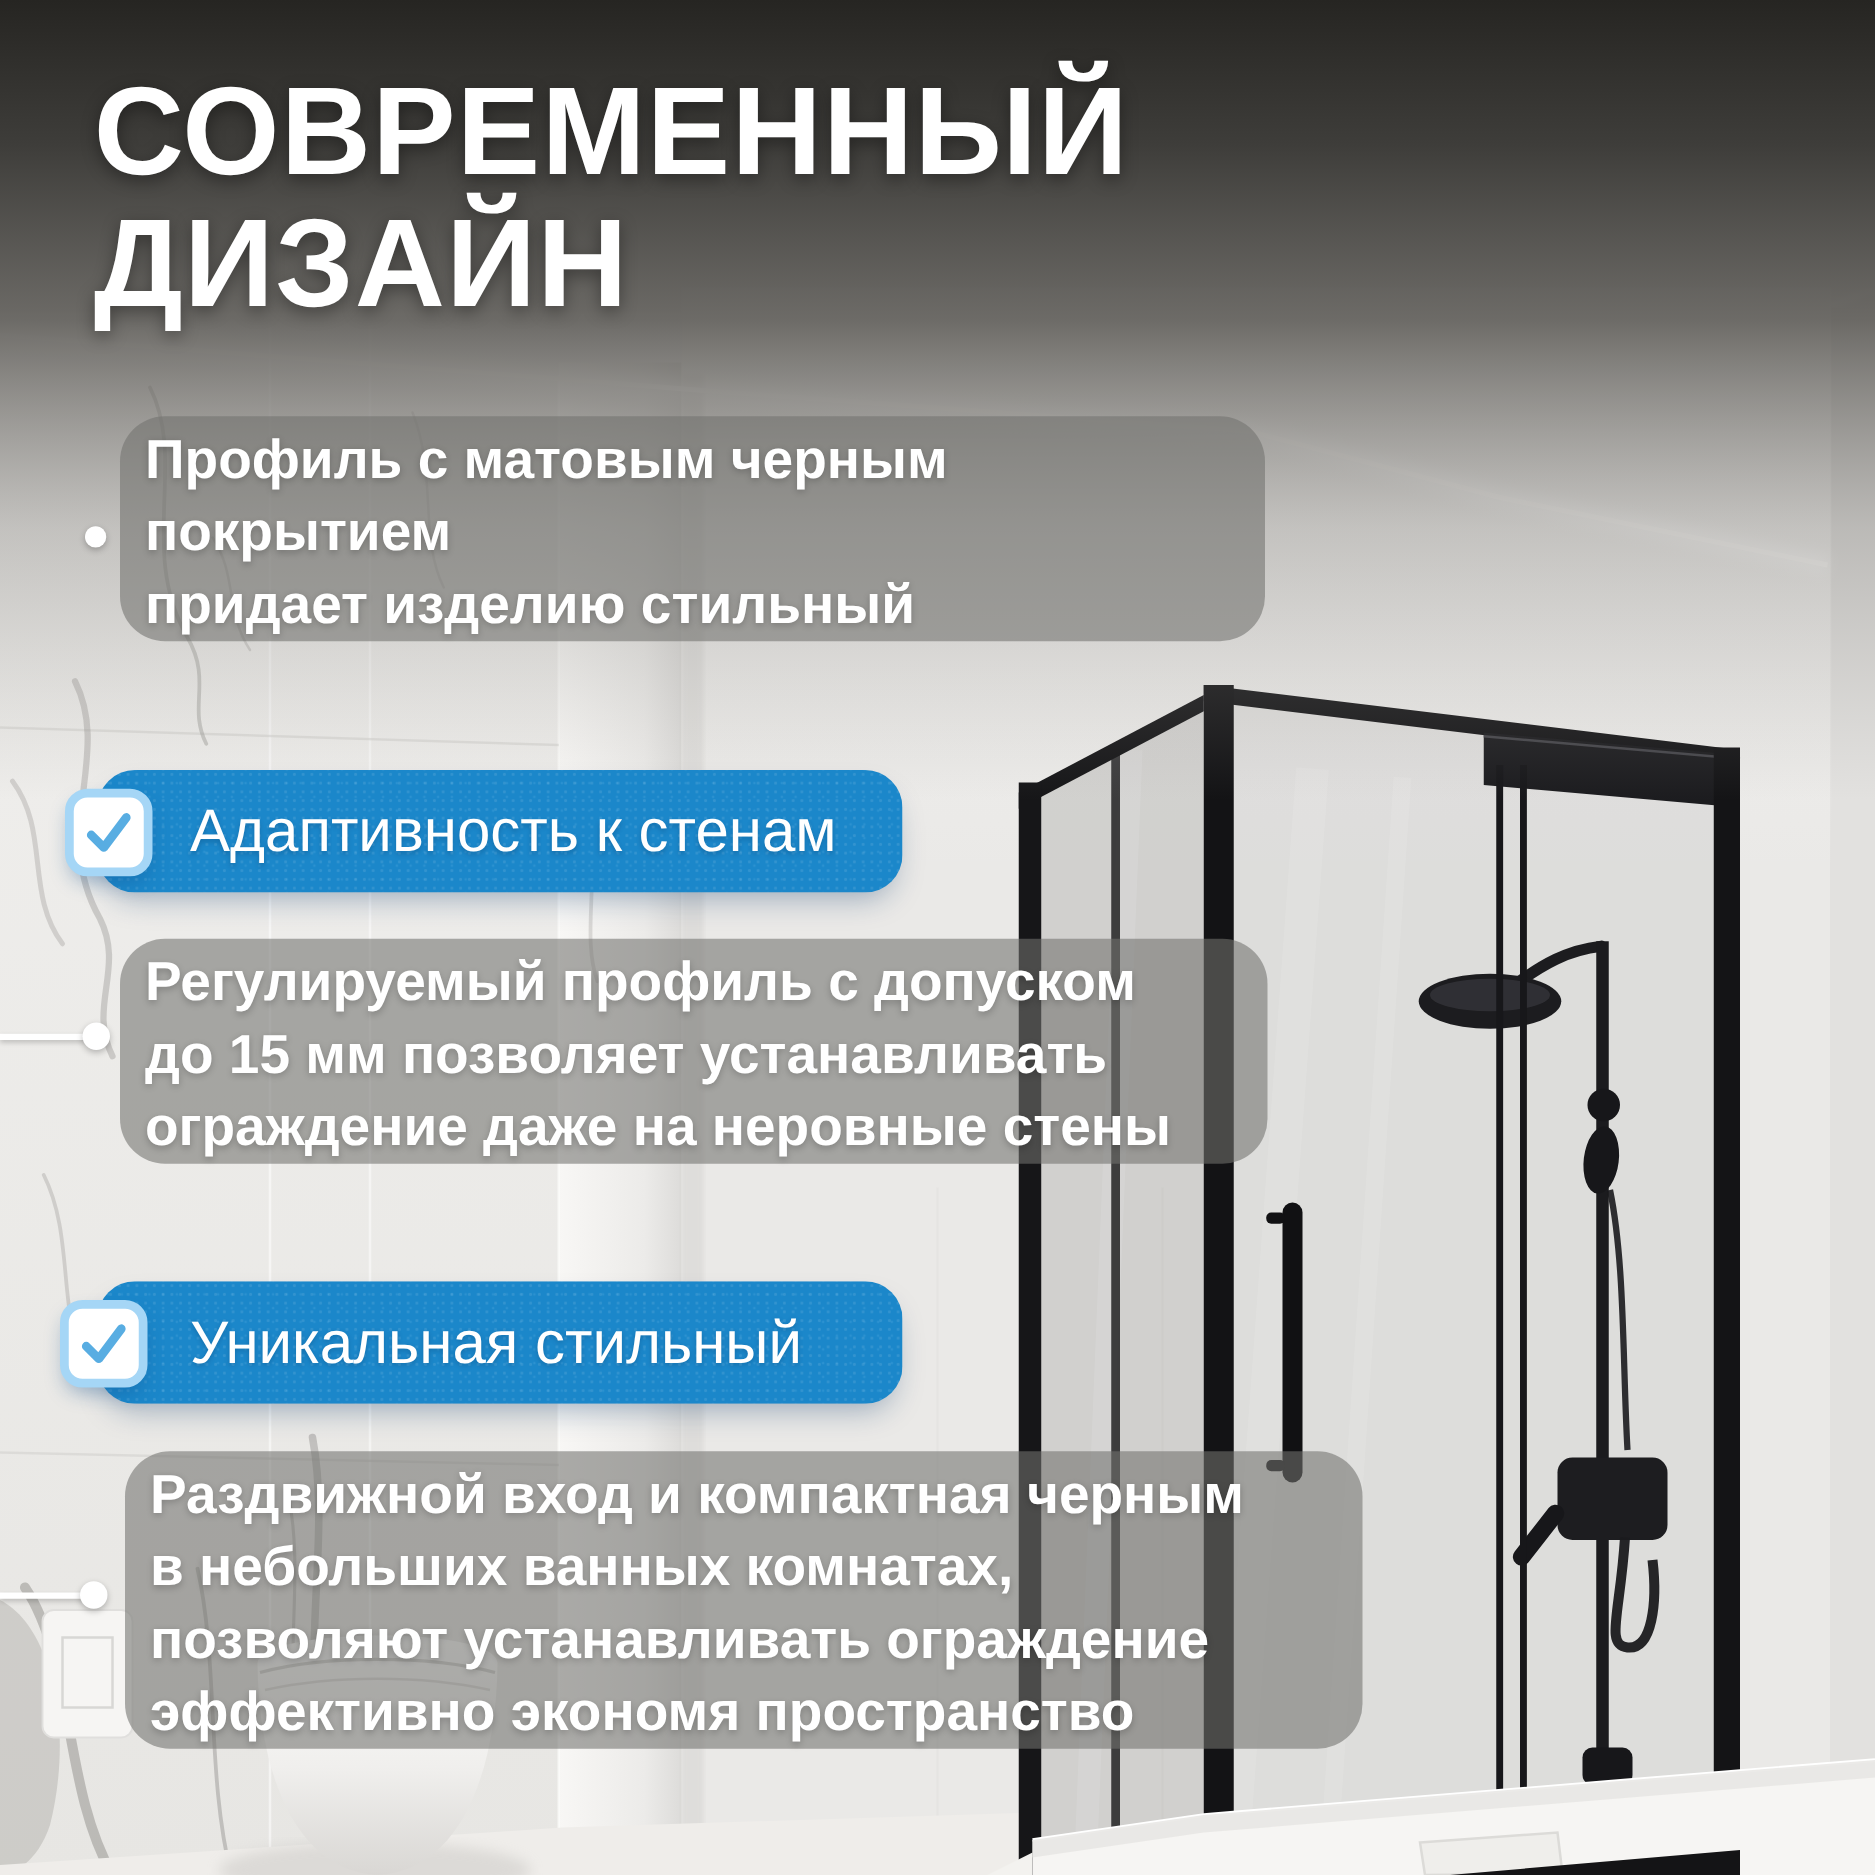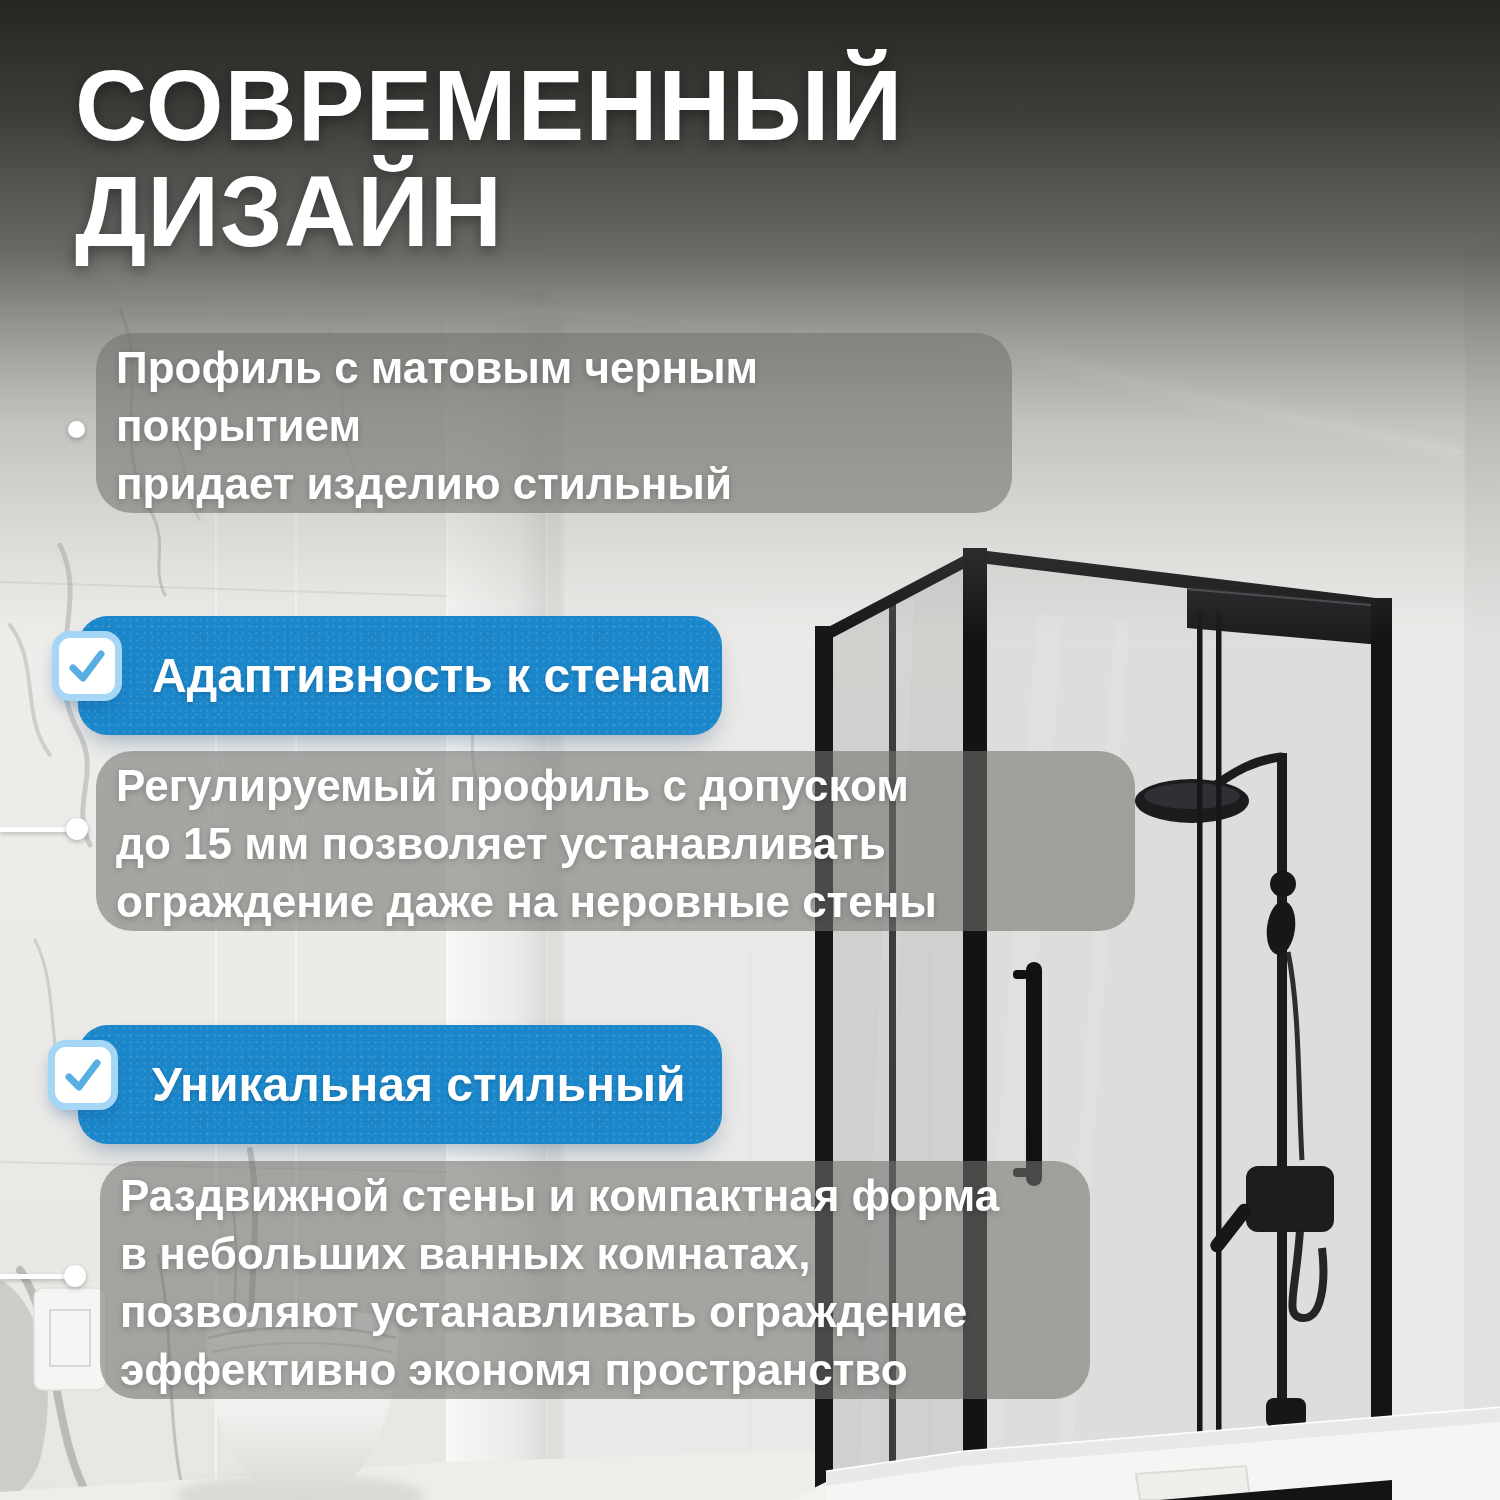--- a/index.html
+++ b/index.html
@@ -20,41 +20,41 @@
   
   .note{
     position:absolute;color:#ffffff;font-weight:700;
     font-size:44px;line-height:58px;
     background:rgba(114,113,111,.58);
     border-radius:36px;padding:6px 18px 0 20px;
     text-shadow:0 2px 6px rgba(0,0,0,.22);
     box-sizing:border-box;
   }
   .note1{left:96px;top:333px;width:916px;}
-  .note2{left:96px;top:751px;width:1039px;}
+  .note2{left:96px;top:751px;width:918px;}
   .note3{left:100px;top:1161px;width:990px;}
 
   
   .bullet{position:absolute;left:68px;top:421px;width:17px;height:17px;border-radius:50%;background:#fff;box-shadow:0 2px 5px rgba(0,0,0,.25);}
   .connector{position:absolute;left:0;height:5px;background:#ffffff;box-shadow:0 2px 4px rgba(0,0,0,.2);}
   .connector.c2{top:827px;width:70px;}
   .connector.c3{top:1274px;width:68px;}
   .cdot{position:absolute;width:22px;height:22px;border-radius:50%;background:#ffffff;box-shadow:0 2px 5px rgba(0,0,0,.25);}
   .cdot.d2{left:66px;top:818px;}
   .cdot.d3{left:64px;top:1265px;}
 
   
   .badge{
-    position:absolute;left:78px;width:644px;height:119px;border-radius:30px;
+    position:absolute;left:78px;width:644px;height:98px;border-radius:30px;
     background-color:#1b87ca;
     background-image:radial-gradient(rgba(255,255,255,.10) 1px,transparent 1.4px),
                      radial-gradient(rgba(160,220,255,.12) 1px,transparent 1.3px);
     background-size:7px 7px,11px 11px;background-position:0 0,3px 5px;
     display:flex;align-items:center;padding-left:74px;box-sizing:border-box;
-    color:#fff;font-size:48px;font-weight:700;
+    color:#fff;font-size:48px;font-weight:400;
     box-shadow:0 12px 24px -8px rgba(15,60,110,.38);
     text-shadow:0 2px 4px rgba(0,40,80,.25);
   }
   .badge.b1{top:616px;}
   .badge.b2{top:1025px;}
 
   .checkbox{
     position:absolute;width:70px;height:70px;box-sizing:border-box;
     background:#ffffff;border:7px solid #a5d6f6;border-radius:18px;
     display:flex;align-items:center;justify-content:center;
@@ -243,19 +243,19 @@
   </div>
   <div class="checkbox cb2">
     <svg width="42" height="42" viewBox="0 0 42 42">
       <path d="M7,23 L17,33 L35,9" fill="none" stroke="#58ade2" stroke-width="7" stroke-linecap="round" stroke-linejoin="round"></path>
     </svg>
   </div>
 
   <div class="connector c3"></div>
   <div class="cdot d3"></div>
   <div class="note note3">
-    <div>Раздвижной стены и компактная форма</div>
+    <div>Раздвижной вход и компактная черным</div>
     <div>в небольших ванных комнатах,</div>
     <div>позволяют устанавливать ограждение</div>
     <div>эффективно экономя пространство</div>
   </div>
 
 </div>
 
 </body></html>

